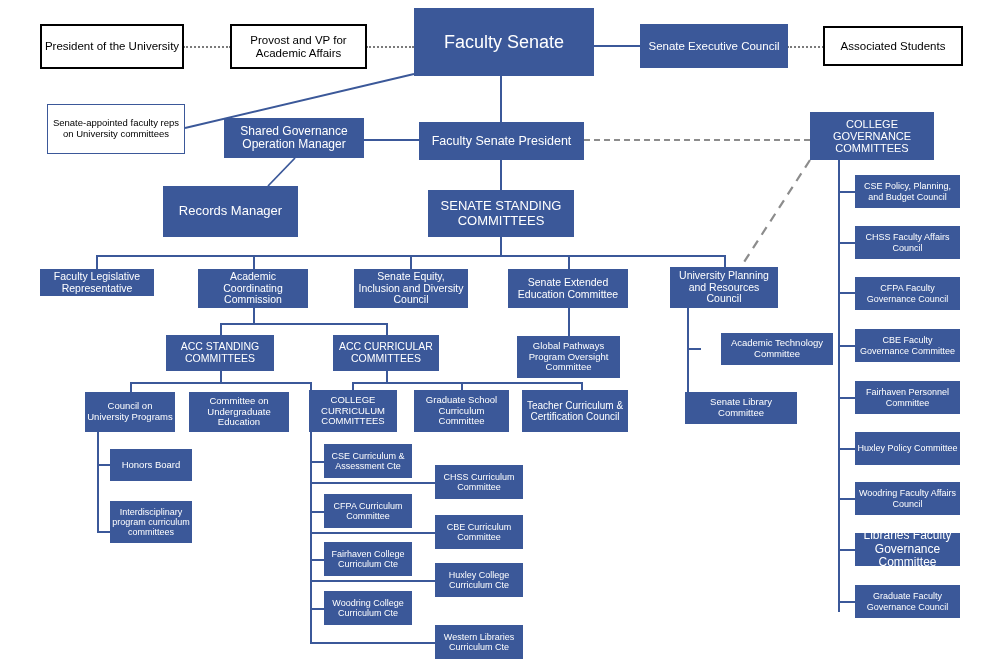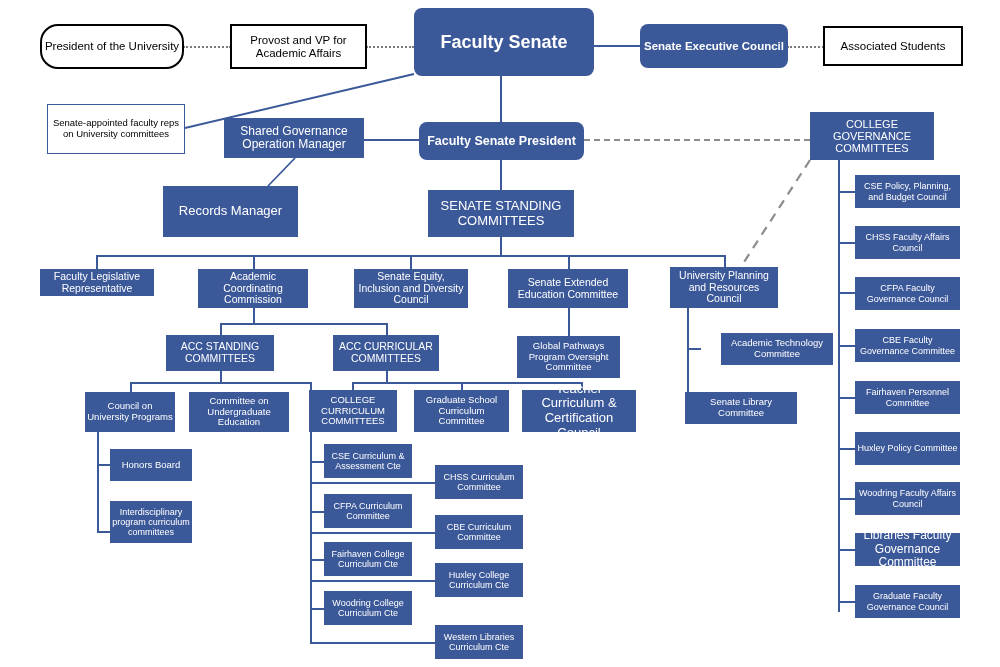--- a/index.html
+++ b/index.html
@@ -25,21 +25,21 @@
   .node.white{
     background:#ffffff;
     color:#000000;
     border:2px solid #000000;
   }
   .node.whiteblue{
     background:#ffffff;
     color:#000000;
     border:1.5px solid #3b5899;
   }
-  .bold{font-weight:bold;border-radius:8px;}
+  .bold{font-weight:normal;}
   
   .ln{position:absolute;background:#3b5899;z-index:1;}
   .lnh{height:1.6px;}
   .lnv{width:1.6px;}
   .dot{
     position:absolute;height:0;border-top:2px dotted #7a7a7a;z-index:1;
   }
   .dash{
     position:absolute;height:0;border-top:2.4px dashed #8c8c8c;z-index:1;
   }
@@ -118,21 +118,21 @@
   <div class="ln lnh" style="left:838px;top:191px;width:17px;"></div>
   <div class="ln lnh" style="left:838px;top:242px;width:17px;"></div>
   <div class="ln lnh" style="left:838px;top:292px;width:17px;"></div>
   <div class="ln lnh" style="left:838px;top:345px;width:17px;"></div>
   <div class="ln lnh" style="left:838px;top:397px;width:17px;"></div>
   <div class="ln lnh" style="left:838px;top:448px;width:17px;"></div>
   <div class="ln lnh" style="left:838px;top:498px;width:17px;"></div>
   <div class="ln lnh" style="left:838px;top:549px;width:17px;"></div>
   <div class="ln lnh" style="left:838px;top:601px;width:17px;"></div>
 
-  <div class="node white" style="left:40px;top:24px;width:144px;height:45px;font-size:11.5px;border-radius:18px;">
+  <div class="node white" style="left:40px;top:24px;width:144px;height:45px;font-size:11.5px;">
     <span>President of the University</span>
   </div>
 
   <div class="node white" style="left:230px;top:24px;width:137px;height:45px;font-size:11.5px;">
     <span>Provost and VP for Academic Affairs</span>
   </div>
 
   <div class="node bold" style="left:414px;top:8px;width:180px;height:68px;font-size:18px;">
     <span>Faculty Senate</span>
   </div>
@@ -218,21 +218,21 @@
   </div>
 
   <div class="node" style="left:309px;top:390px;width:88px;height:42px;font-size:9.5px;">
     <span>COLLEGE CURRICULUM COMMITTEES</span>
   </div>
 
   <div class="node" style="left:414px;top:390px;width:95px;height:42px;font-size:9.5px;">
     <span>Graduate School Curriculum Committee</span>
   </div>
 
-  <div class="node" style="left:522px;top:390px;width:114px;height:42px;font-size:13px;">
+  <div class="node" style="left:522px;top:390px;width:106px;height:42px;font-size:10px;">
     <span>Teacher Curriculum &amp; Certification Council</span>
   </div>
 
   <div class="node" style="left:110px;top:449px;width:82px;height:32px;font-size:9.5px;">
     <span>Honors Board</span>
   </div>
 
   <div class="node" style="left:110px;top:501px;width:82px;height:42px;font-size:9px;">
     <span>Interdisciplinary program curriculum committees</span>
   </div>

